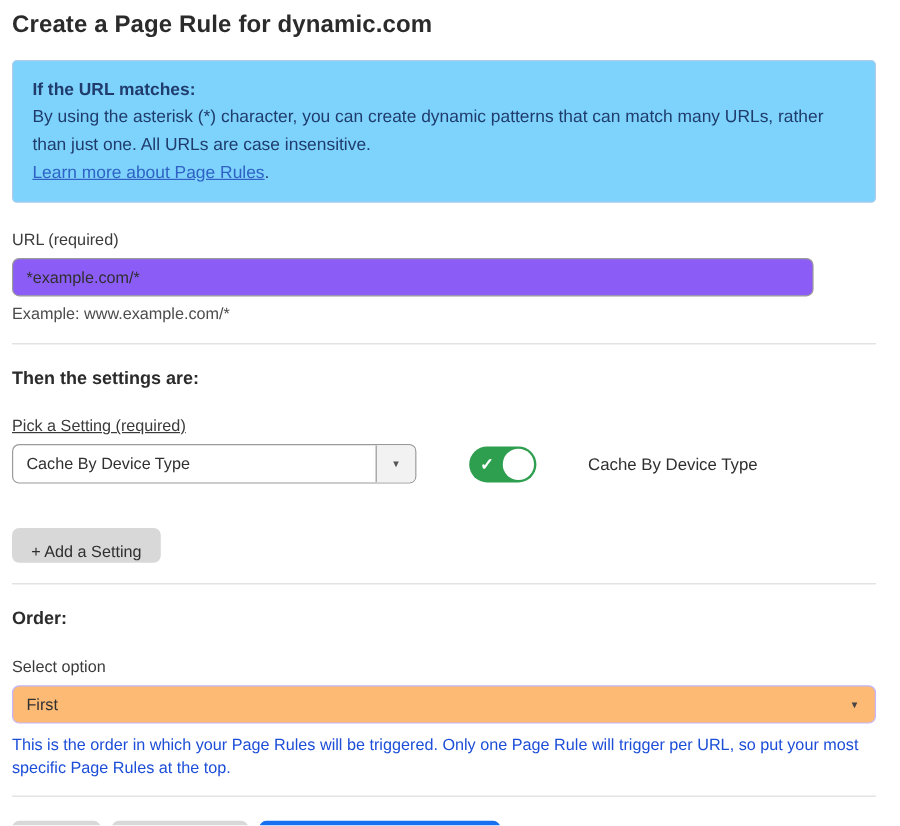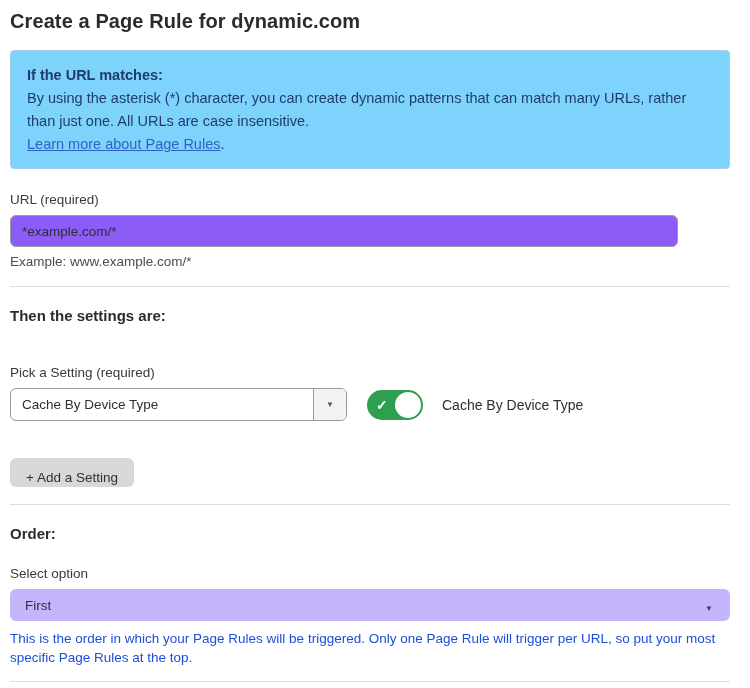--- a/index.html
+++ b/index.html
@@ -75,25 +75,26 @@
     width: 720px;
     height: 0;
     border-top: 1px solid #dcdcdc;
   }
   .section-heading {
     font-size: 15px;
     font-weight: bold;
     color: #2b2b2b;
     margin-top: 20px;
   }
-  .setting-label { margin-top: 41px; }
+  .setting-label { margin-top: 23px; text-decoration: underline; }
   .setting-row {
     margin-top: 8px;
     display: flex;
     align-items: center;
+    gap: 24px;
   }
   .dropdown {
     display: flex;
     align-items: stretch;
     width: 337px;
     height: 33px;
     border: 1px solid #9a9a9a;
     border-radius: 6px;
     background: #fff;
     overflow: hidden;
@@ -166,23 +167,23 @@
     margin-top: 37px;
     height: 29px;
   }
   .order-heading { margin-top: 20px; }
   .order-label { margin-top: 24px; }
   .select-box {
     position: relative;
     margin-top: 8px;
     width: 720px;
     height: 32px;
-    border: 4px solid #c4b5fd;
-    border-radius: 6px;
-    background: #c4b5fd;
+    border: 1px solid #c4b5fd;
+    border-radius: 6px;
+    background: #fdba74;
     display: flex;
     align-items: center;
     padding: 0 11px;
     font-size: 13.5px;
     color: #303030;
     cursor: pointer;
   }
   .select-box .select-arrow {
     position: absolute;
     right: 13px;

